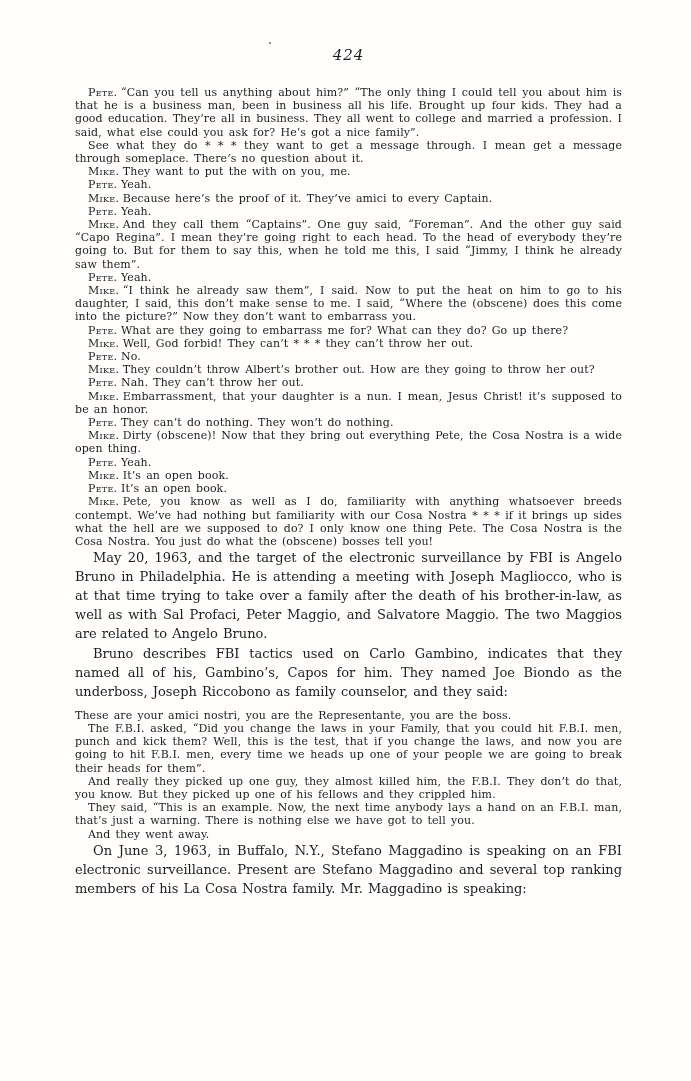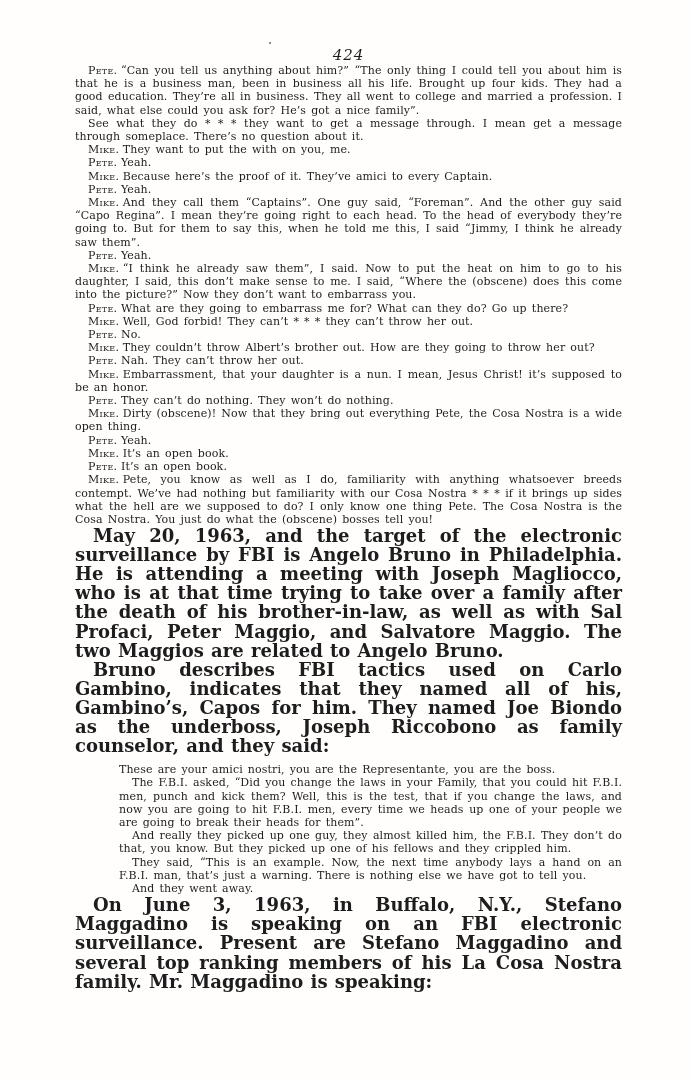--- a/index.html
+++ b/index.html
@@ -27,46 +27,45 @@
     top: 0;
     width: 547px;
   }
   .page-number {
     padding-top: 46px;
     text-align: center;
     font-size: 15px;
     letter-spacing: 1px;
     font-style: italic;
   }
-  .dialogue { }
+  .dialogue { margin-top: 22px; }
   p.t {
     margin: 0;
     text-align: justify;
   }
   .small {
     font-size: 11px;
     line-height: 13.2px;
     word-spacing: 1.5px;
     letter-spacing: 0.1px;
   }
   .small-ind { text-indent: 13px; }
   .big {
-    font-size: 18px;
+    font-size: 13px;
     line-height: 19.1px;
     word-spacing: 1px;
     text-indent: 18px;
-    font-weight: bold;
   }
   .spk {
     font-variant: small-caps;
     letter-spacing: 0.3px;
   }
   .spk:not(:empty) { margin-right: 0.32em; }
   .narrative1 { margin-top: 15px; }
-  .quote { margin-top: 8px; margin-left: 44px; }
+  .quote { margin-top: 8px; }
   .quote .noind { text-indent: 0; }
   .closing { margin-top: 15px; }
 </style>
 </head>
 <body>
 
 <div class="page">
   <div class="speck"></div>
   <div class="column">
 

